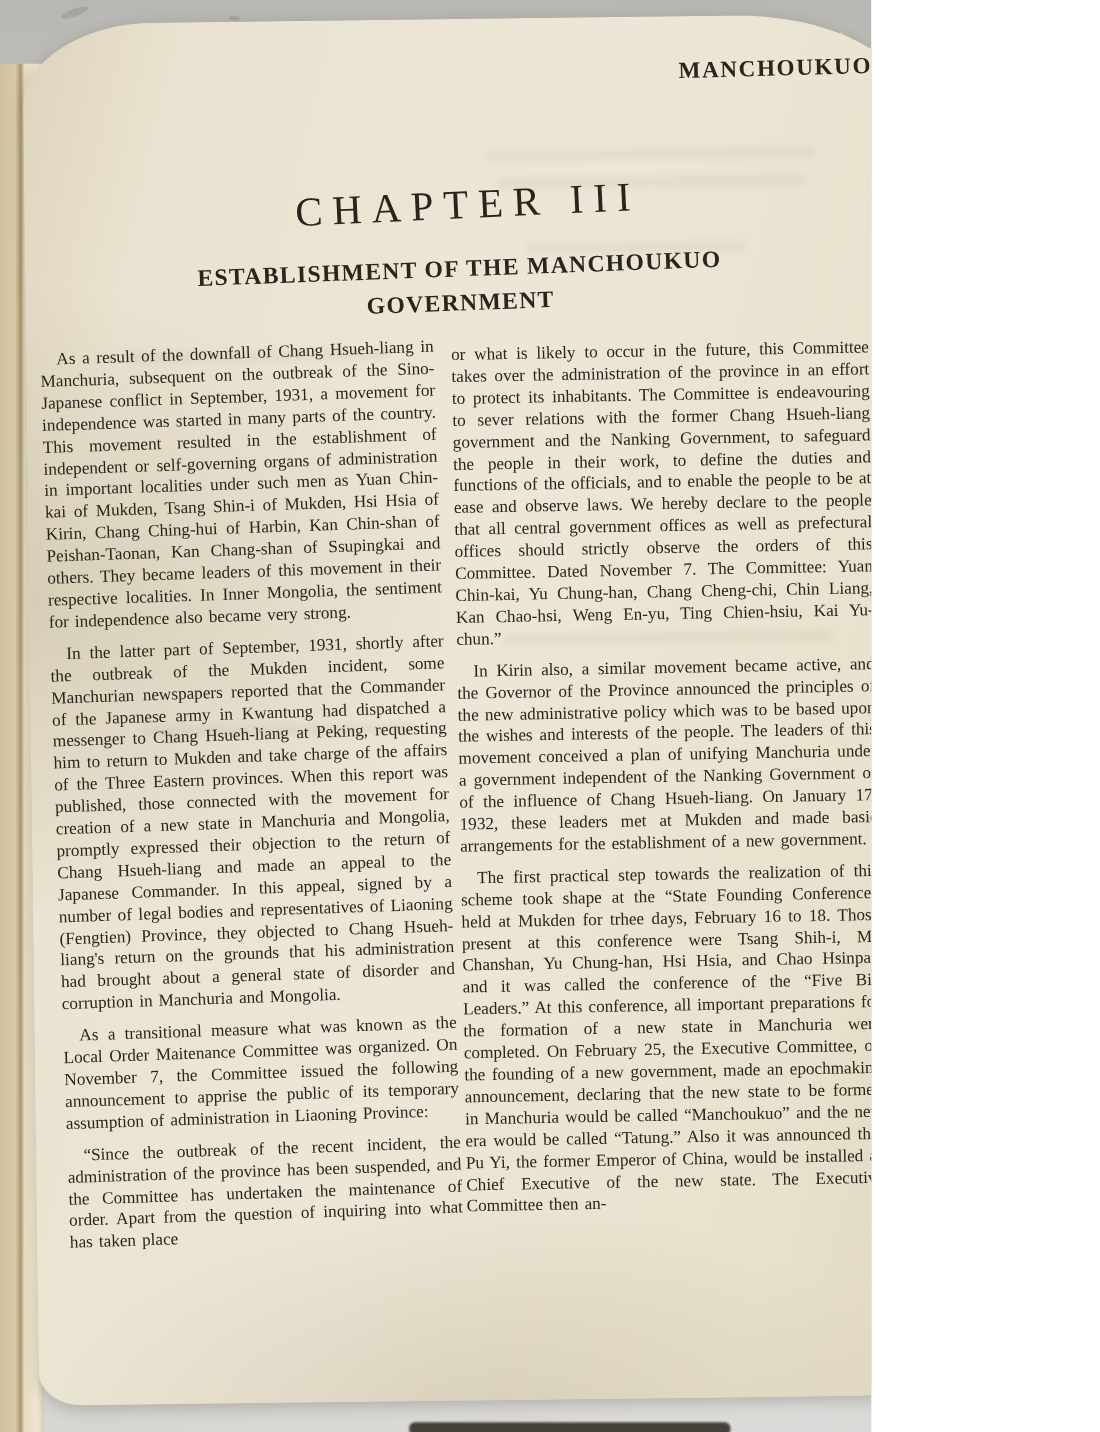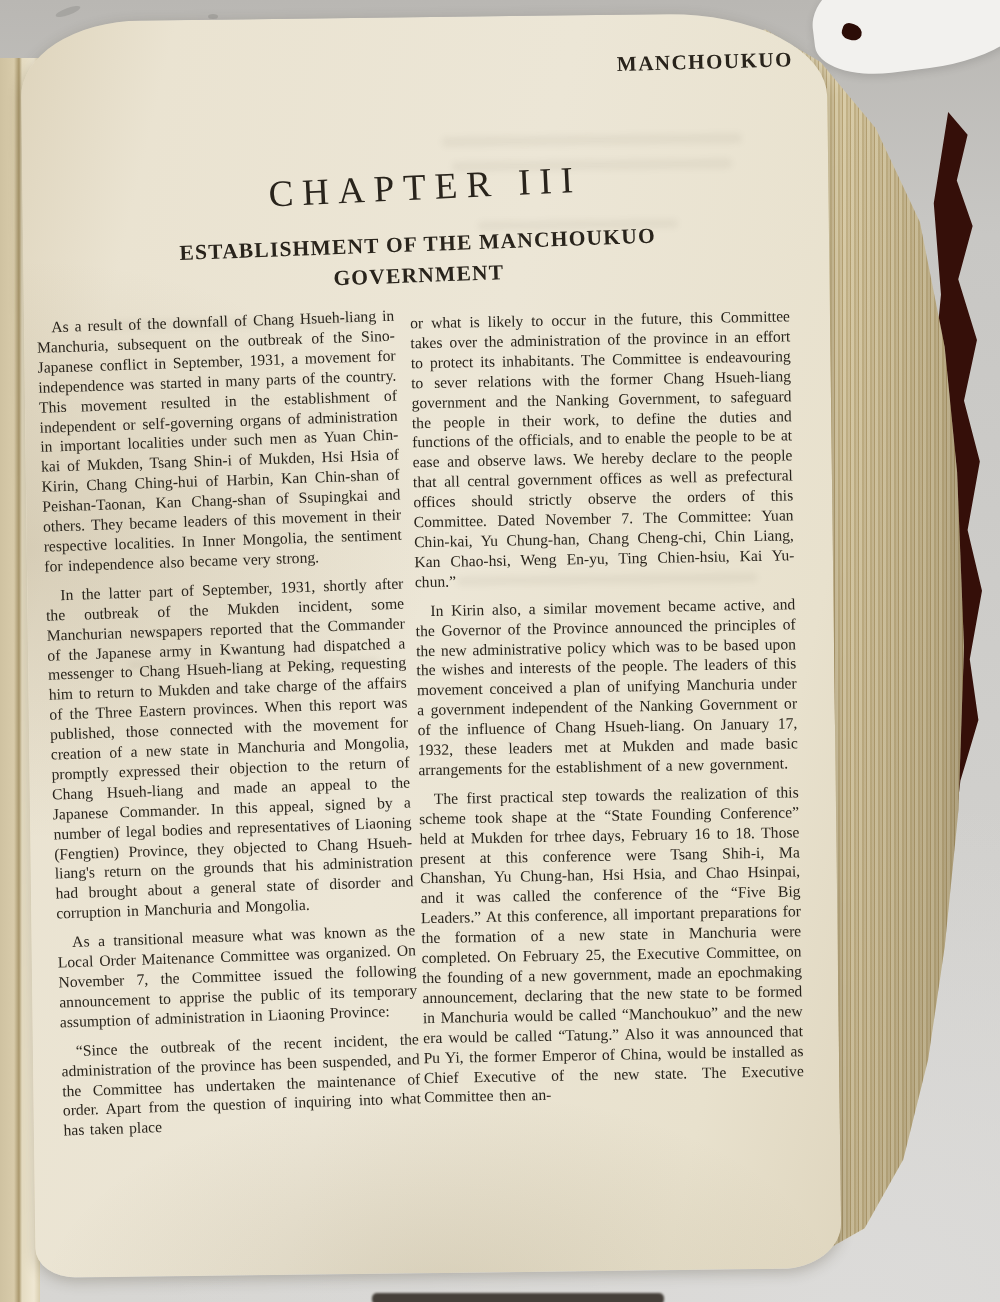--- a/index.html
+++ b/index.html
@@ -2,21 +2,21 @@
 <html><head>
 <meta charset="utf-8">
 <style>
   html, body { margin: 0; padding: 0; }
   body {
     width: 1000px; height: 1302px;
     font-family: "Liberation Serif", serif;
     overflow: hidden;
   }
   .scene {
-    position: relative; width: 1000px; height: 1302px;
+    position: relative; width: 792px; height: 1302px;
     background:
       radial-gradient(130% 70% at 85% 100%, #dcdbd9 0%, rgba(220,219,217,0) 55%),
       linear-gradient(180deg, #b9b7b3 0%, #c8c7c4 18%, #cfcecb 55%, #d7d6d3 100%);
     overflow: hidden;
   }
 
   
   .top-cloth {
     position: absolute; left: 812px; top: -38px; width: 230px; height: 106px;
     background: #f2f1ee;

